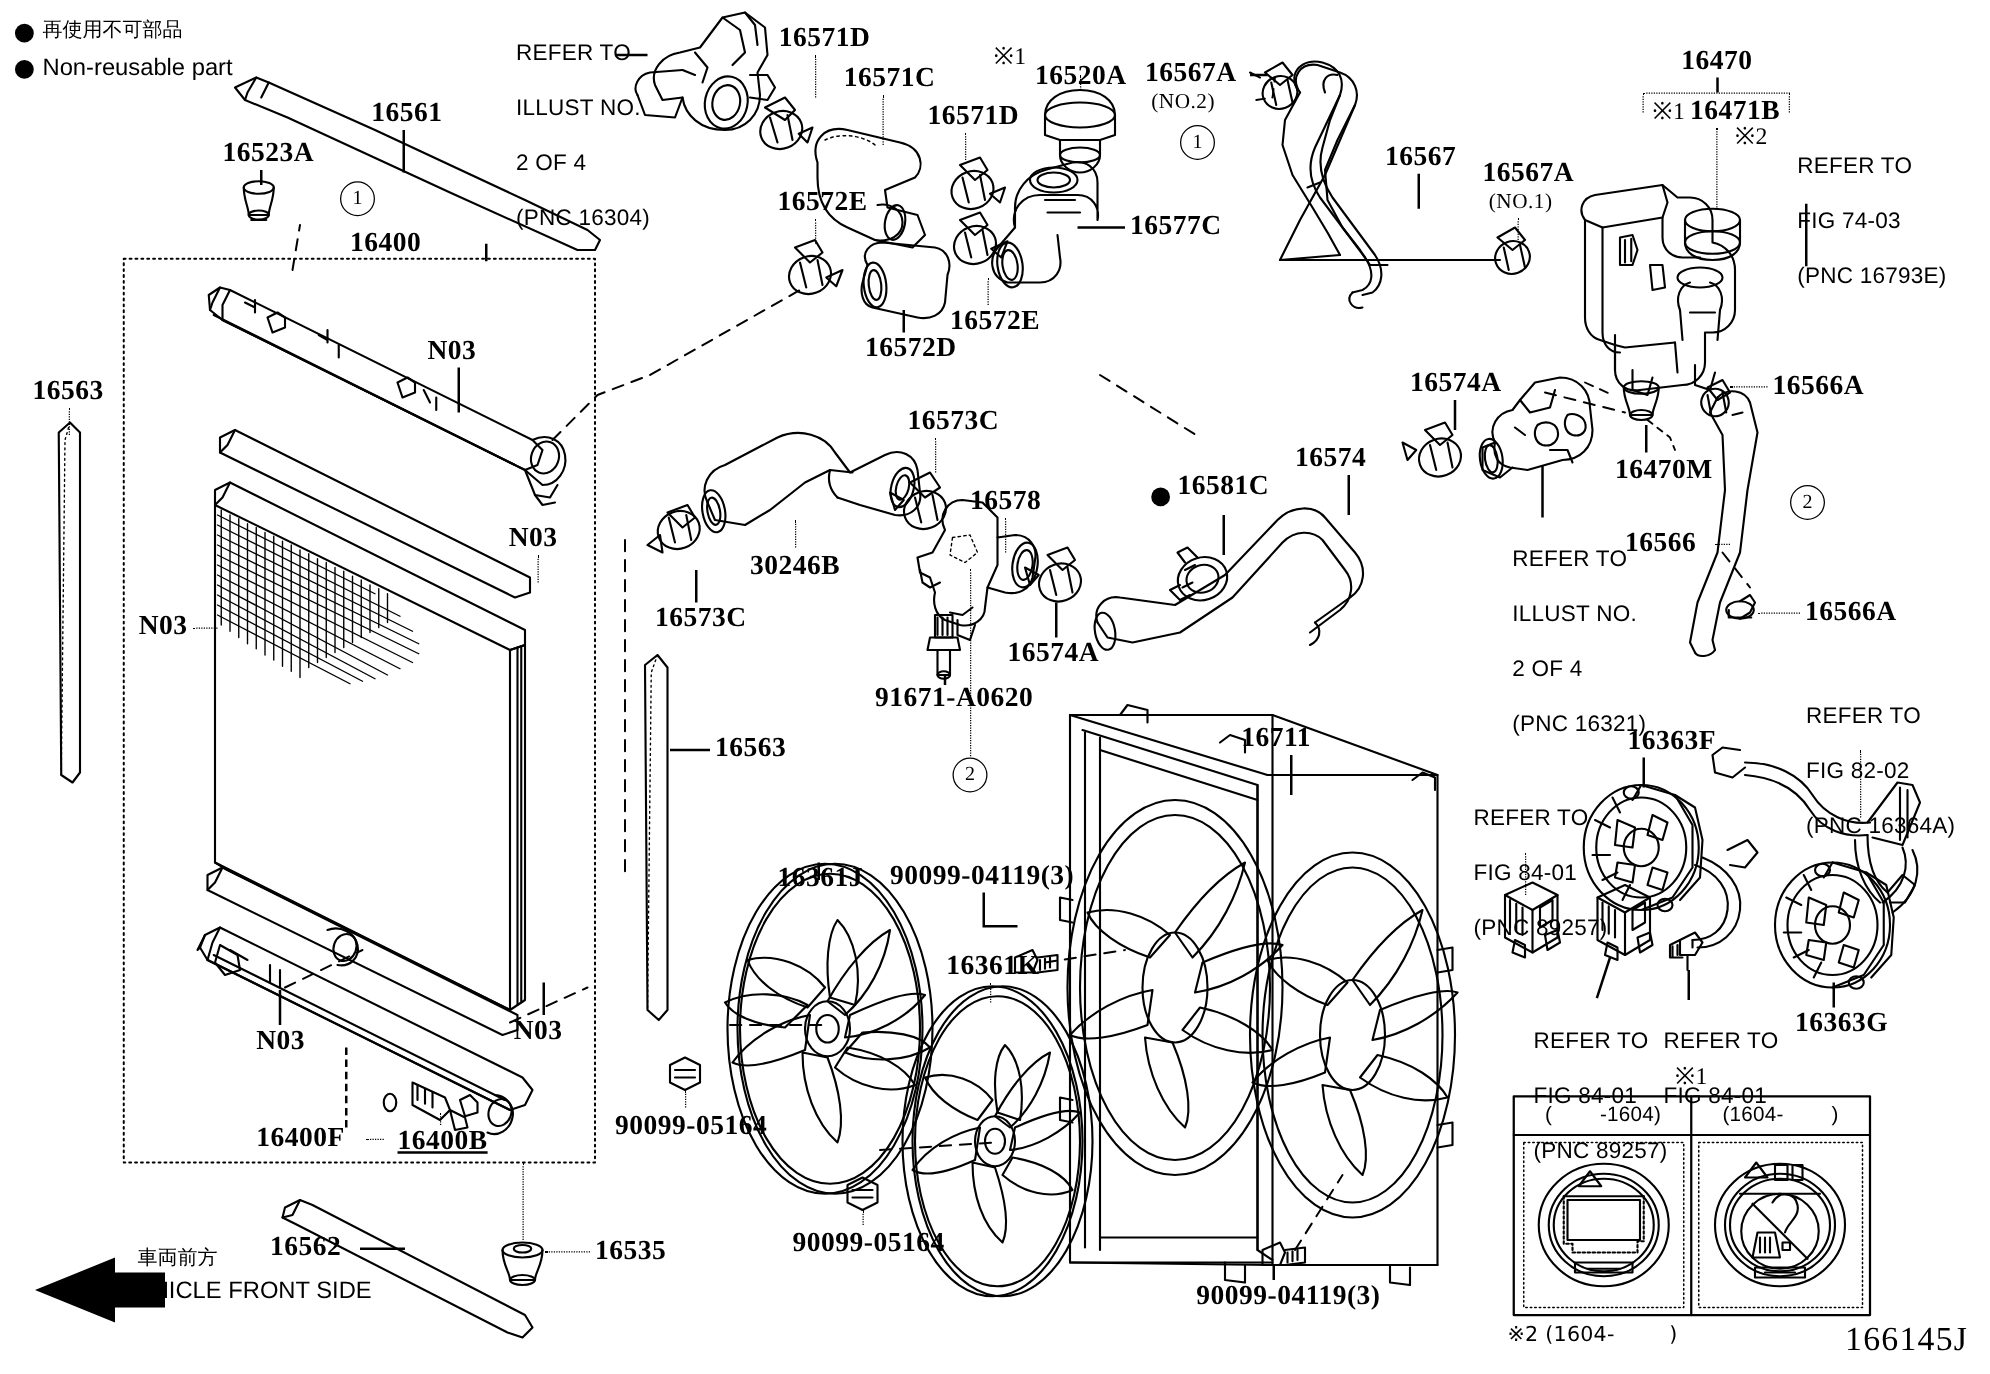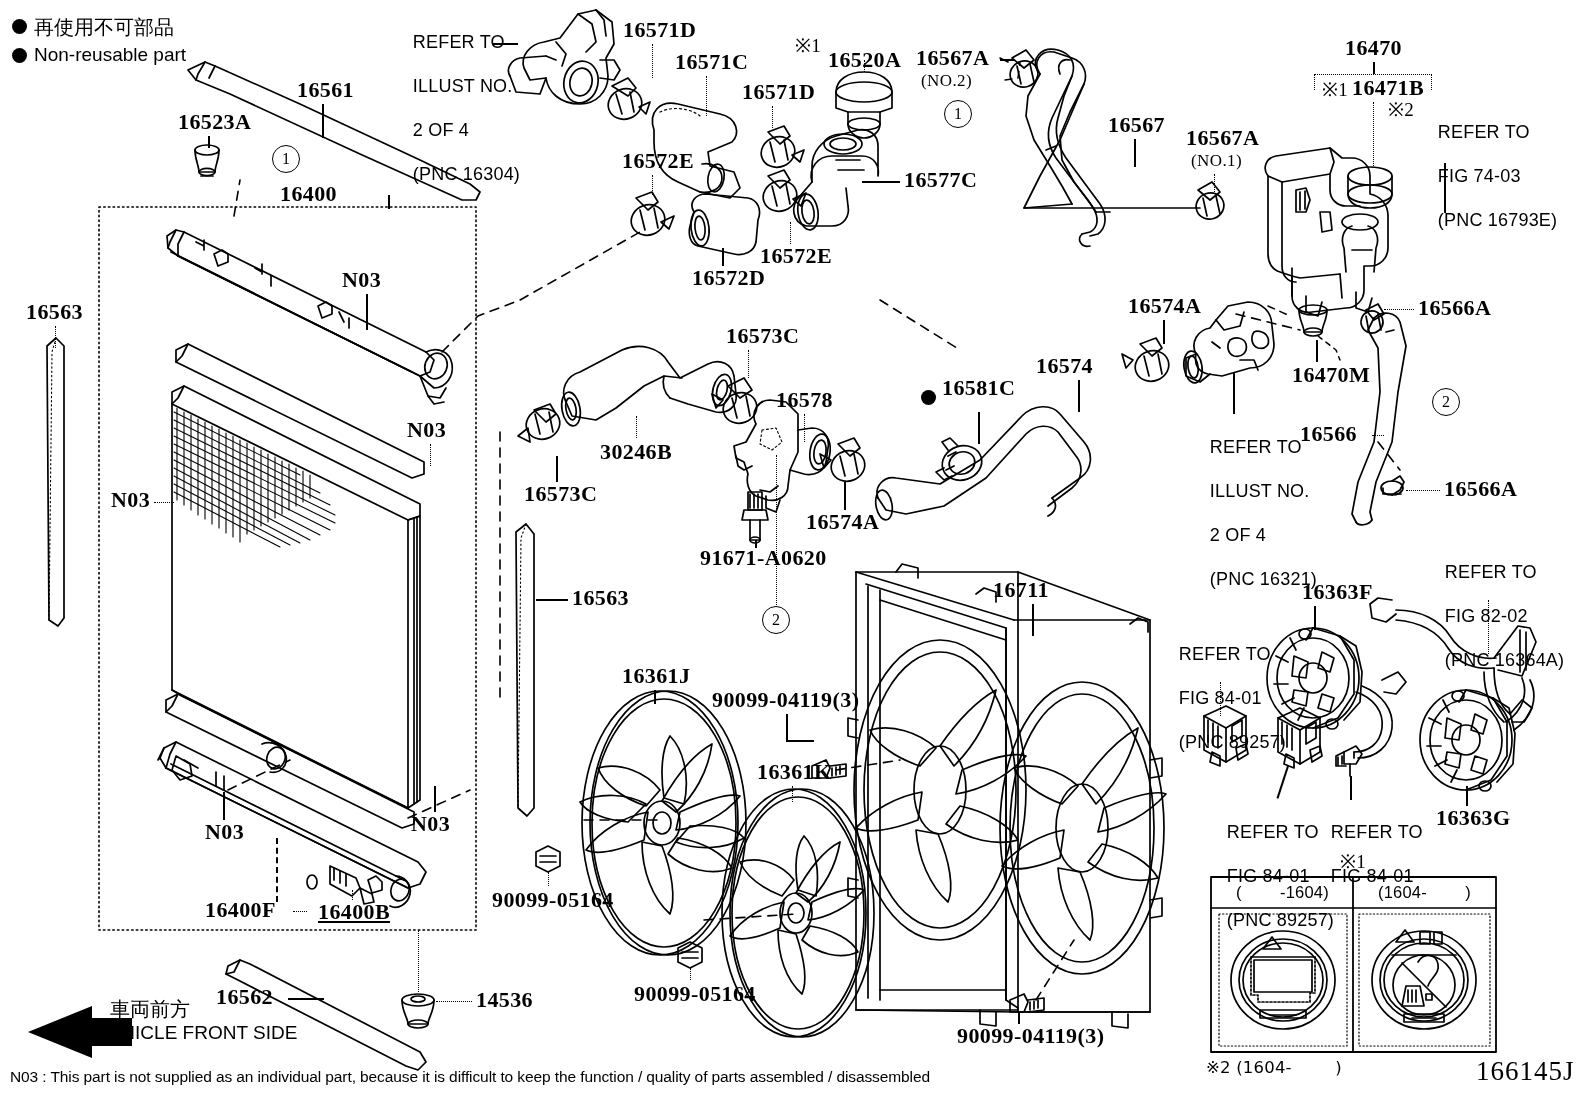--- a/index.html
+++ b/index.html
@@ -34,21 +34,21 @@
     font-family: "Liberation Sans", sans-serif;
     font-size: 18px;
     line-height: 1.22;
     white-space: pre;
     letter-spacing: 0.2px;
   }
   .note.sm { font-size: 16.5px; }
   .jp {
     position: absolute;
     font-family: "DejaVu Sans", sans-serif;
-    font-size: 20px;
+    font-size: 16px;
     white-space: pre;
   }
   .legend-txt {
     position: absolute;
     font-family: "Liberation Sans", sans-serif;
     font-size: 19px;
     white-space: pre;
   }
   .footnote {
     position: absolute;
@@ -778,21 +778,21 @@
 
   <div class="lbl" style="left:205px; top:898px;">16400F</div>
   <div class="lead doth" style="left:293px; top:911px; width:14px;"></div>
   <div class="lbl" style="left:318px; top:900px;text-decoration:underline;">16400B</div>
   <div class="lead dotv" style="left:352px; top:890px; height:10px;"></div>
   <div class="lead dashv" style="left:276px; top:838px; height:64px;"></div>
 
   <div class="lbl" style="left:216px; top:985px;">16562</div>
   <div class="lead h" style="left:288px; top:998px; width:36px;"></div>
 
-  <div class="lbl" style="left:476px; top:988px;">14536</div>
+  <div class="lbl" style="left:476px; top:988px;">16535</div>
   <div class="lead doth" style="left:436px; top:1001px; width:36px;"></div>
   <div class="lead dotv" style="left:418px; top:930px; height:62px;"></div>
 
   <div class="lbl" style="left:623px; top:18px;">16571D</div>
   <div class="lead dotv" style="left:652px; top:44px; height:34px;"></div>
 
   <div class="lbl" style="left:675px; top:50px;">16571C</div>
   <div class="lead dotv" style="left:706px; top:76px; height:40px;"></div>
 
   <div class="lbl" style="left:742px; top:80px;">16571D</div>
@@ -874,21 +874,21 @@
 
   <div class="lbl" style="left:1036px; top:354px;">16574</div>
   <div class="lead v" style="left:1078px; top:380px; height:32px;"></div>
 
   <div class="lbl" style="left:1128px; top:294px;">16574A</div>
   <div class="lead v" style="left:1163px; top:320px; height:24px;"></div>
 
   <div class="lbl" style="left:993px; top:578px;">16711</div>
   <div class="lead v" style="left:1032px; top:604px; height:32px;"></div>
 
-  <div class="lbl" style="left:622px; top:664px;">16361J</div>
+  <div class="lbl" style="left:622px; top:690px;">16361J</div>
   <div class="lead v" style="left:654px; top:690px; height:14px;"></div>
 
   <div class="lbl" style="left:757px; top:760px;">16361K</div>
   <div class="lead dotv" style="left:792px; top:786px; height:16px;"></div>
 
   <div class="lbl" style="left:712px; top:688px;">90099-04119(3)</div>
   <div class="lead v" style="left:786px; top:714px; height:26px;"></div>
   <div class="lead h" style="left:786px; top:740px; width:28px;"></div>
 
   <div class="lbl" style="left:492px; top:888px;">90099-05164</div>
@@ -911,15 +911,14 @@
   <div class="note sm" style="left:1378px; top:882px;">(1604-        )</div>
   <div class="note sm" style="left:1206px; top:1058px; font-family:'DejaVu Sans', sans-serif;">※2 (1604-        )</div>
   <div class="dnum" style="left:1476px; top:1056px;">166145J</div>
 
   <svg class="art" viewBox="0 0 1592 1099" xmlns="http://www.w3.org/2000/svg" style="pointer-events:none;">
     <path d="M28 1032 L92 1006 L92 1018 L132 1018 L132 1046 L92 1046 L92 1058 Z" fill="#000" stroke="none"></path>
   </svg>
   <div class="jp" style="left:110px; top:996px;">車両前方</div>
   <div class="legend-txt" style="left:96px; top:1022px;">VEHICLE FRONT SIDE</div>
 
-  <div class="footnote" style="left:10px; top:1068px;">N03 : This part is not supplied as an individual part, because it is difficult to keep the function / quality of parts assembled / disassembled</div>
 
 </div>
 
 </body></html>

